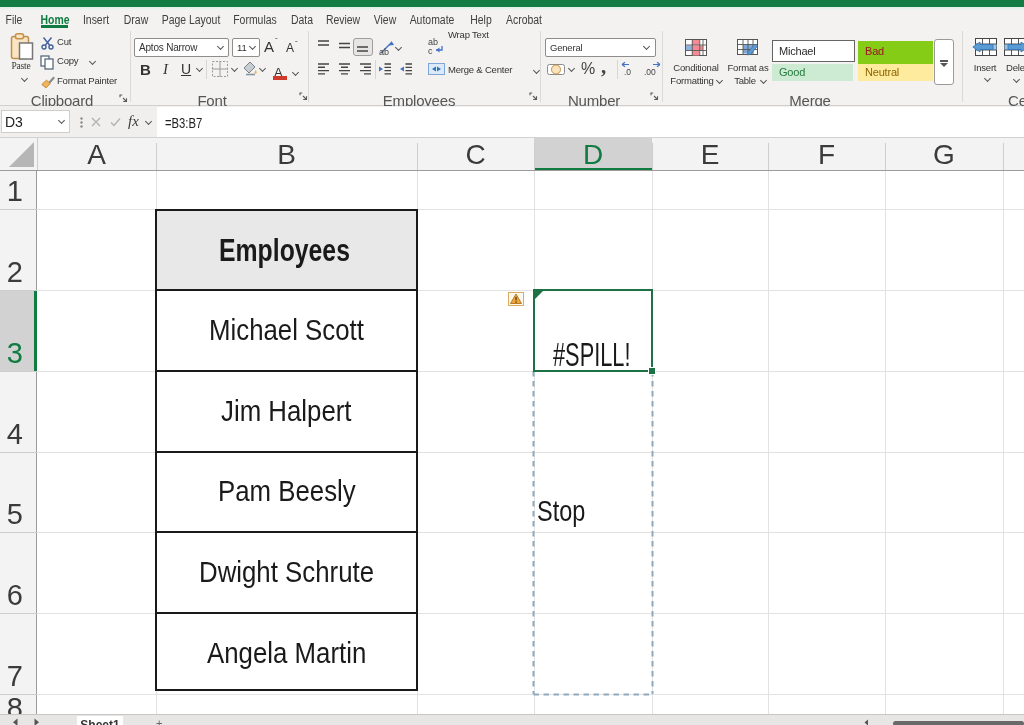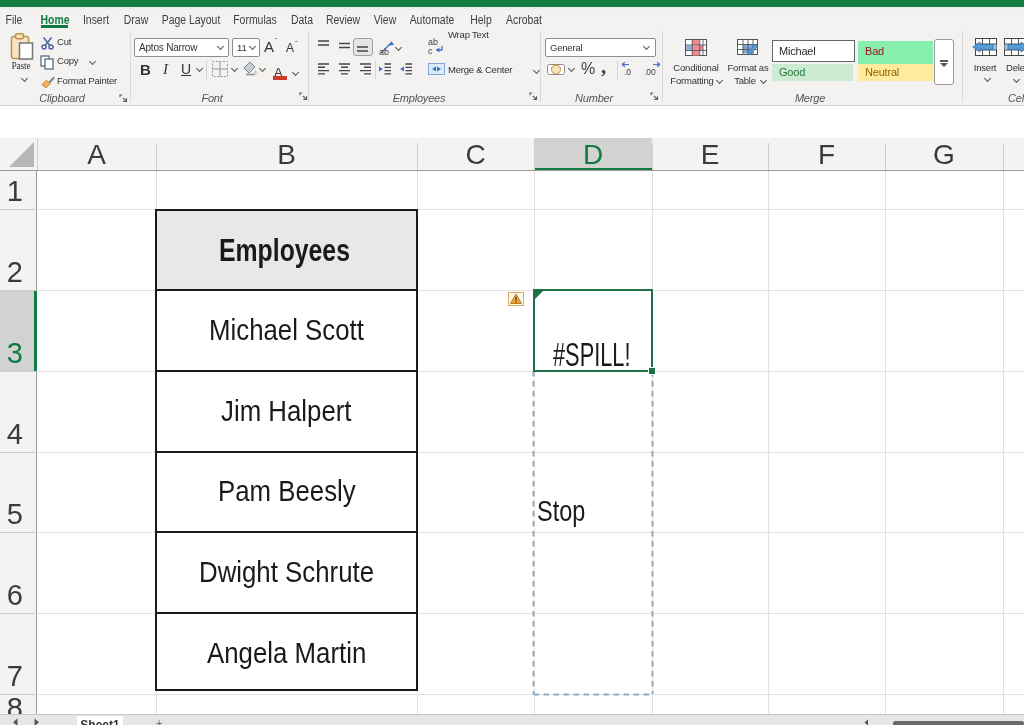--- a/index.html
+++ b/index.html
@@ -4,21 +4,21 @@
 <style>
   * { margin:0; padding:0; box-sizing:border-box; }
   html,body { width:1024px; height:725px; overflow:hidden; }
   body { font-family:"Liberation Sans", sans-serif; }
   #app { position:relative; width:1024px; height:725px; background:#fff; overflow:hidden; }
   .abs { position:absolute; }
   .ctr { transform:translateX(-50%); white-space:nowrap; }
   .t { line-height:1; white-space:nowrap; position:absolute; }
   .nr { transform-origin:left top; display:inline-block; }
   .rl { font-size:9.5px; letter-spacing:-0.2px; color:#333; line-height:1; position:absolute; white-space:nowrap; }
-  .gl { font-size:11px; letter-spacing:-0.2px; color:#555; line-height:1; position:absolute; white-space:nowrap;font-style:italic; }
+  .gl { font-size:15px; letter-spacing:-0.2px; color:#555; line-height:1; position:absolute; white-space:nowrap; }
   .car { position:absolute; width:5px; height:5px; border-left:1.1px solid #555; border-bottom:1.1px solid #555; transform:rotate(-45deg); }
   svg { position:absolute; overflow:visible; }
 </style>
 </head>
 <body>
 <div id="app">
 
   <div class="abs" style="left:0;top:0;width:1024px;height:7px;background:#137c43;"></div>
   <div class="abs" style="left:0;top:7px;width:1024px;height:3px;background:linear-gradient(#dff0e6,#f3f2f1);"></div>
 
@@ -202,21 +202,21 @@
       <rect x="6" y="5.5" width="10" height="9" fill="#7da7d9"></rect>
       <path d="M6,0 V15 M11,0 V15 M16,0 V15 M0,5.5 H21 M0,10.5 H21" stroke="#555" stroke-width="0.9"></path>
       <path d="M11,13 L18,5 l2.5,2 L14,15 l-3.5,1 Z" fill="#5b9bd5" stroke="#41719c" stroke-width="0.8"></path>
     </svg>
     <div class="rl ctr" style="left:748px;top:35px;">Format as</div>
     <div class="rl ctr" style="left:745px;top:47.5px;">Table</div>
       <div class="car" style="left:761px;top:50px;"></div>
     <div class="abs" style="left:772px;top:12px;width:83px;height:22px;background:#fff;border:1.5px solid #666;">
       <div class="rl" style="left:6px;top:5px;font-size:11px;color:#2b2b2b;">Michael</div>
     </div>
-    <div class="abs" style="left:858px;top:13px;width:75px;height:37px;background:#86efac;">
+    <div class="abs" style="left:858px;top:13px;width:75px;height:37px;background:#84cc16;">
       <div class="rl" style="left:7px;top:5px;font-size:11px;color:#a21226;">Bad</div>
     </div>
     <div class="abs" style="left:772px;top:36px;width:81px;height:17px;background:#cdebd3;">
       <div class="rl" style="left:7px;top:3px;font-size:11px;color:#237a3d;">Good</div>
     </div>
     <div class="abs" style="left:858px;top:36px;width:75px;height:17px;background:#feeb9e;">
       <div class="rl" style="left:7px;top:3px;font-size:11px;color:#8f6400;">Neutral</div>
     </div>
     <div class="abs" style="left:934px;top:11px;width:20px;height:46px;background:#fff;border:1px solid #9a9a9a;border-radius:3px;">
       <div class="abs" style="left:5px;top:20px;width:8px;height:1.5px;background:#555;"></div>
@@ -236,20 +236,40 @@
       <rect x="0.5" y="0.5" width="21" height="17" fill="#fff" stroke="#444" stroke-width="1"></rect>
       <rect x="0.5" y="6" width="21" height="6" fill="#9dc3e6"></rect>
       <path d="M7.5,0.5 V17.5 M14.5,0.5 V17.5 M0.5,6 H21.5 M0.5,12 H21.5" stroke="#444" stroke-width="0.9"></path>
       <path d="M4,6.5 H17 V4 L24.2,9 L17,14 V11.5 H4 Z" fill="#5b9bd5" stroke="#2e75b6" stroke-width="0.8"></path>
     </svg>
     <div class="rl" style="left:1006px;top:35px;">Delete</div>
     <div class="car" style="left:1014px;top:49px;"></div>
     <div class="gl" style="left:1008px;top:65px;">Cell</div>
   </div>
 
+  <div class="abs" style="left:0;top:106px;width:1024px;height:32px;background:#f0efee;border-bottom:1px solid #d4d2d0;">
+    <div class="abs" style="left:1px;top:4px;width:69px;height:23px;background:#fff;border:1px solid #d0cecd;"></div>
+    <div class="t" style="left:5px;top:9px;font-size:14px;color:#222;">D3</div>
+    <div class="car" style="left:59px;top:12px;"></div>
+    <svg style="left:80px;top:11px;" width="3" height="11">
+        <circle cx="1.5" cy="1.5" r="1.2" fill="#8a8a8a"></circle>
+        <circle cx="1.5" cy="5.5" r="1.2" fill="#8a8a8a"></circle>
+        <circle cx="1.5" cy="9.5" r="1.2" fill="#8a8a8a"></circle>
+      </svg>
+    <svg style="left:91px;top:11px;" width="10" height="10">
+        <path d="M1,1 L9,9 M9,1 L1,9" stroke="#b3b3b3" stroke-width="1.4"></path>
+      </svg>
+    <svg style="left:110px;top:11px;" width="11" height="10">
+        <path d="M1,5.5 L4,8.5 L10,1.5" stroke="#b3b3b3" stroke-width="1.4" fill="none"></path>
+      </svg>
+    <div class="t" style="left:128px;top:8px;font-size:15px;color:#3b3b3b;font-style:italic;font-family:'Liberation Serif',serif;">fx</div>
+    <div class="car" style="left:146px;top:13px;"></div>
+    <div class="abs" style="left:157px;top:1px;width:867px;height:30px;background:#fff;"></div>
+    <div class="t nr" style="left:165px;top:9px;font-size:15px;color:#222;transform:scaleX(0.75);">=B3:B7</div>
+  </div>
 
   <div id="colhdr" class="abs" style="left:0;top:138px;width:1024px;height:33px;background:#f3f3f3;border-bottom:1px solid #9b9b9b;font-size:28px;color:#3b3b3b;">
     <svg style="left:0;top:0;" width="37" height="32">
         <polygon points="34,4 34,29 9,29" fill="#b6b6b6"></polygon>
       </svg>
     <div class="abs" style="left:534px;top:0;width:118px;height:32px;background:#d2d2d2;border-bottom:2px solid #107c41;"></div>
     <div class="abs" style="left:37px;top:0px;width:1px;height:32px;background:#cfcecd;"></div>
     <div class="abs" style="left:156px;top:5px;width:1px;height:27px;background:#cfcecd;"></div>
     <div class="abs" style="left:417px;top:5px;width:1px;height:27px;background:#cfcecd;"></div>
     <div class="abs" style="left:534px;top:5px;width:1px;height:27px;background:#cfcecd;"></div>

